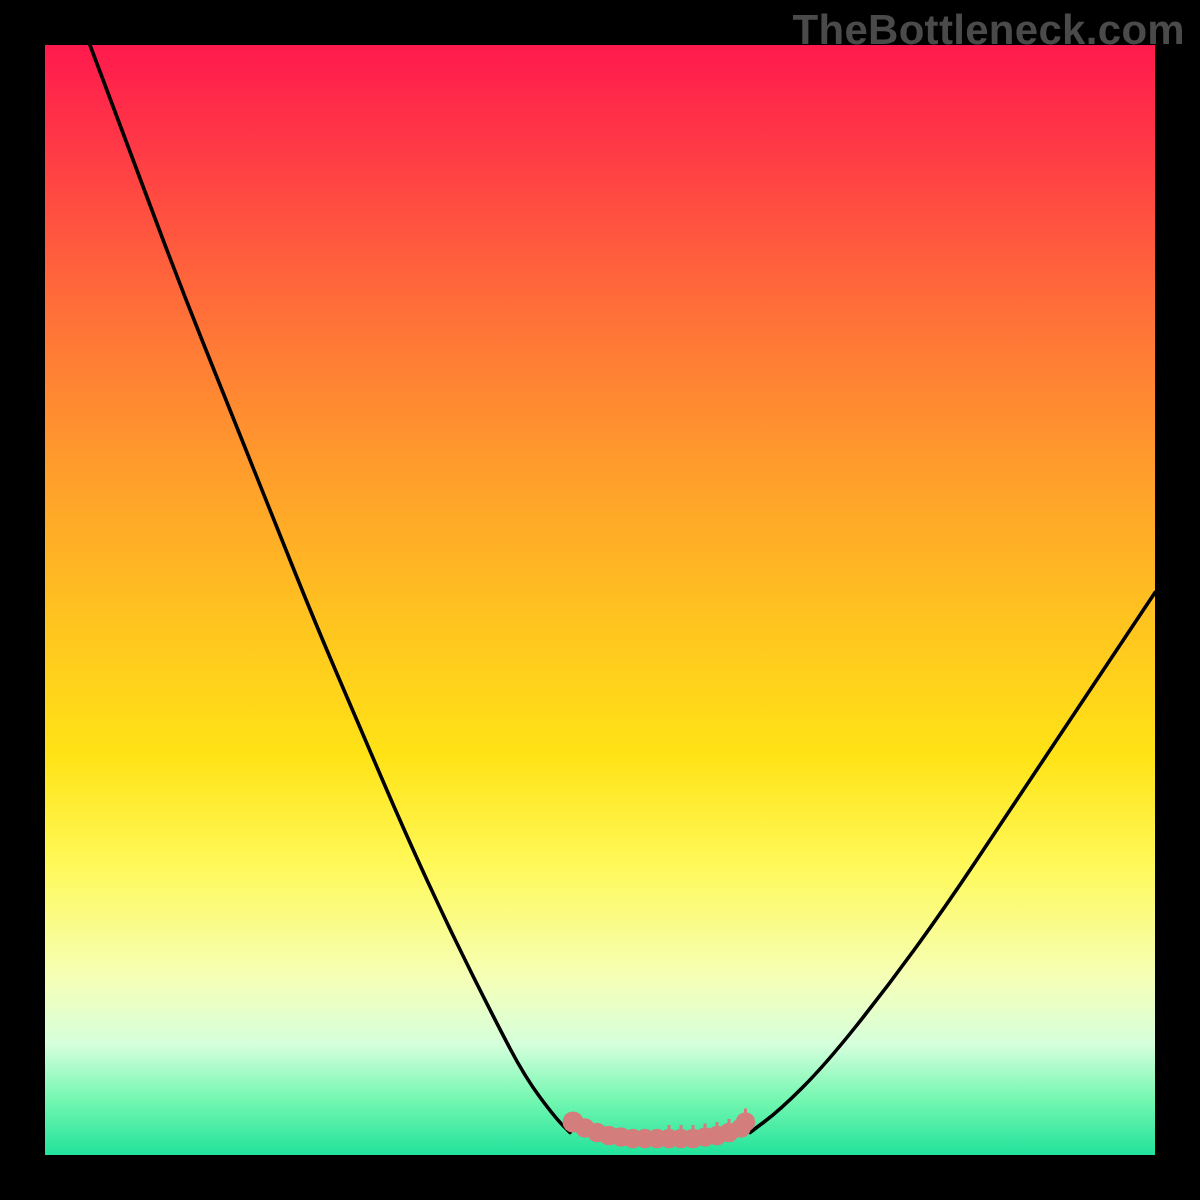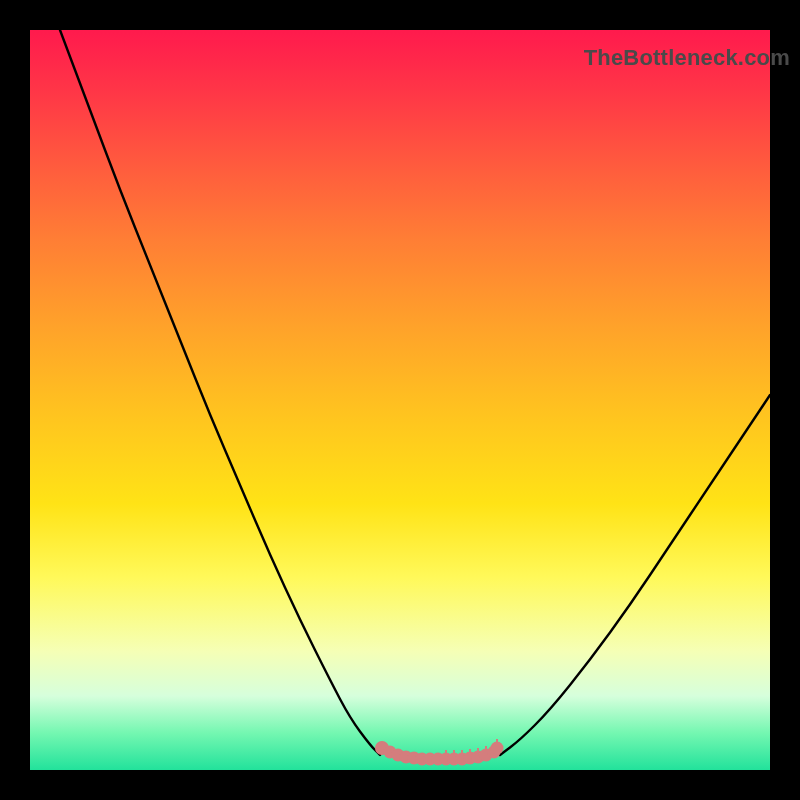--- a/index.html
+++ b/index.html
@@ -8,26 +8,25 @@
     position: relative;
     width: 800px;
     height: 800px;
     background: #000;
   }
   .watermark {
     position: absolute;
     top: 4px;
     right: 10px;
     font-family: Arial, Helvetica, sans-serif;
-    font-size: 22px;
+    font-size: 28px;
     font-weight: 600;
     color: #4a4a4a;
     letter-spacing: 0.2px;
     z-index: 10;
-    margin-top: 41px;
   }
   .plot-area {
     position: absolute;
     left: 30px;
     top: 30px;
     width: 740px;
     height: 740px;
     overflow: hidden;
   }
   .bg-gradient {

